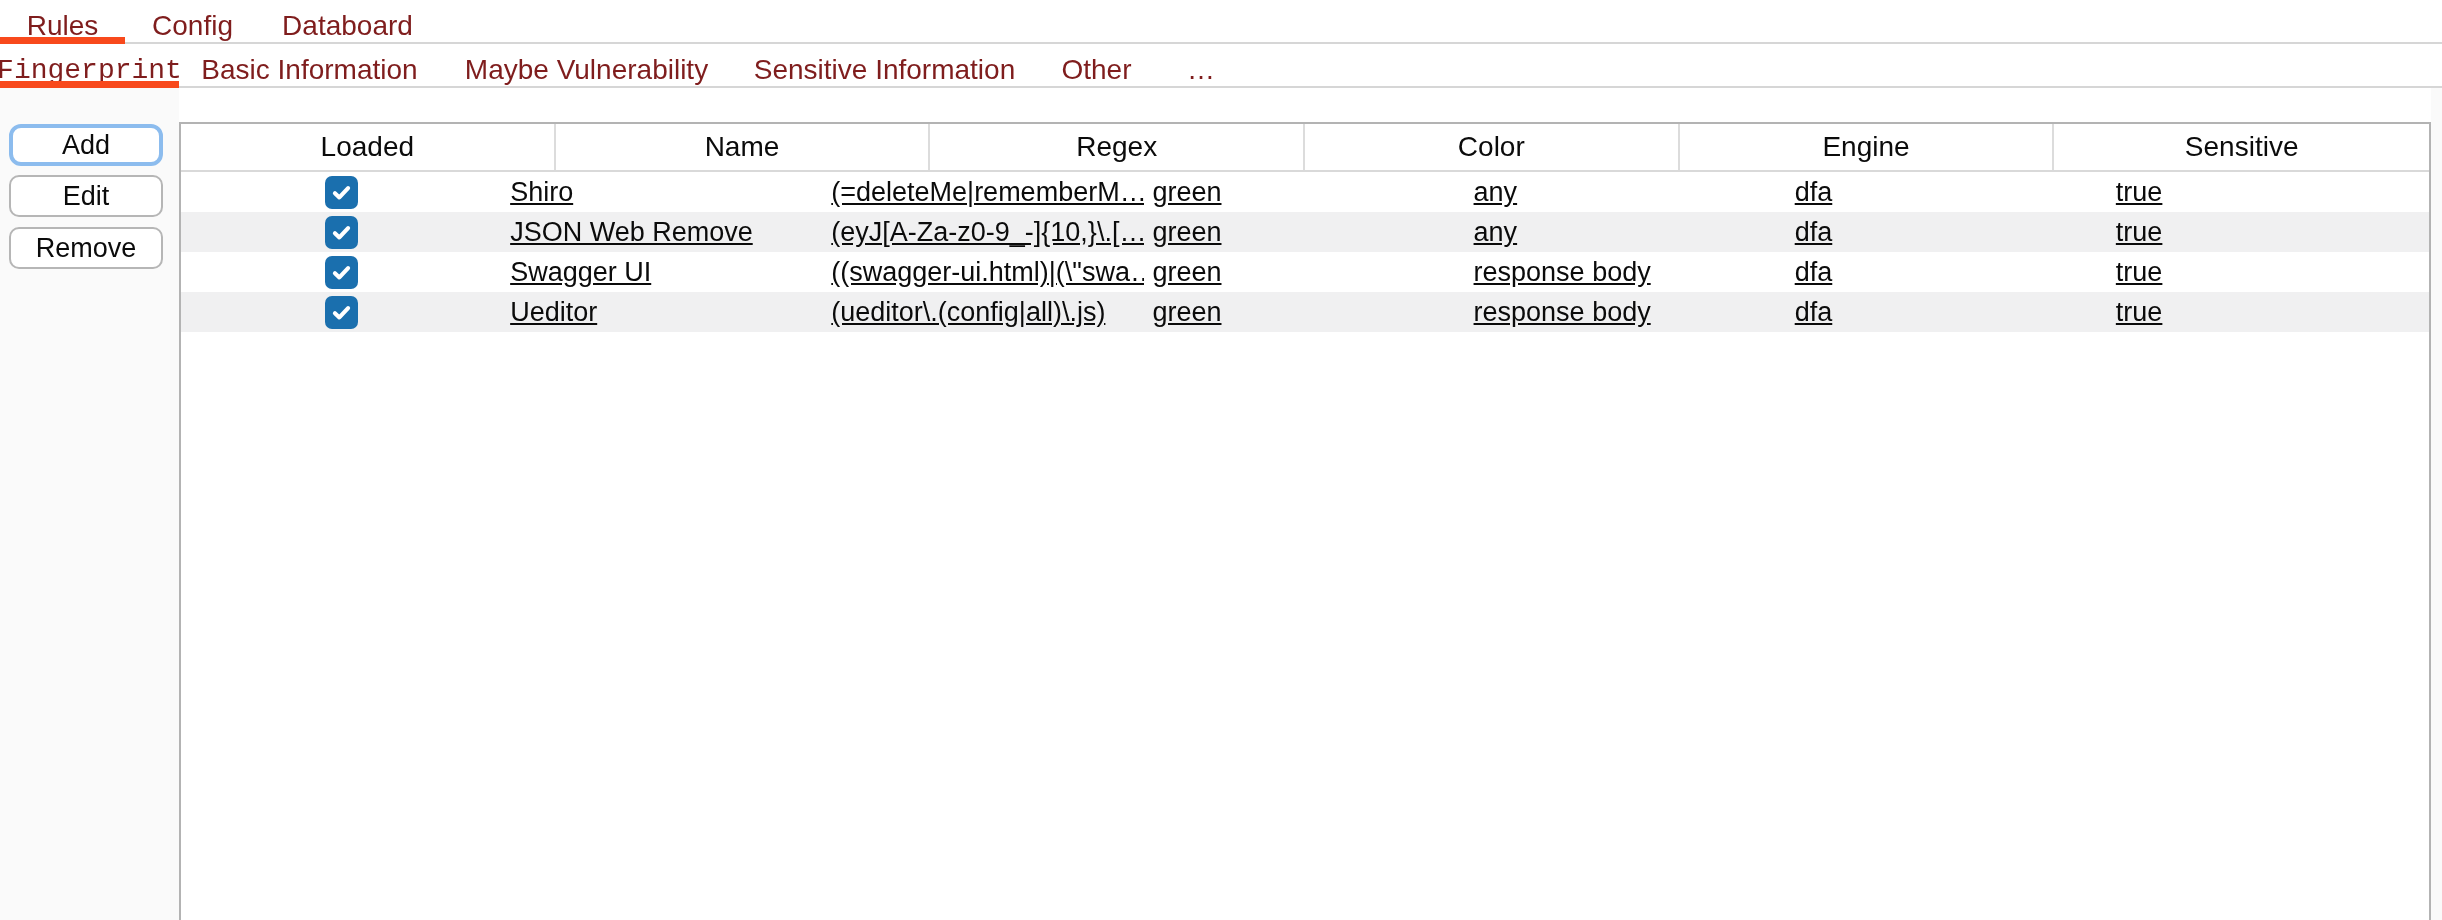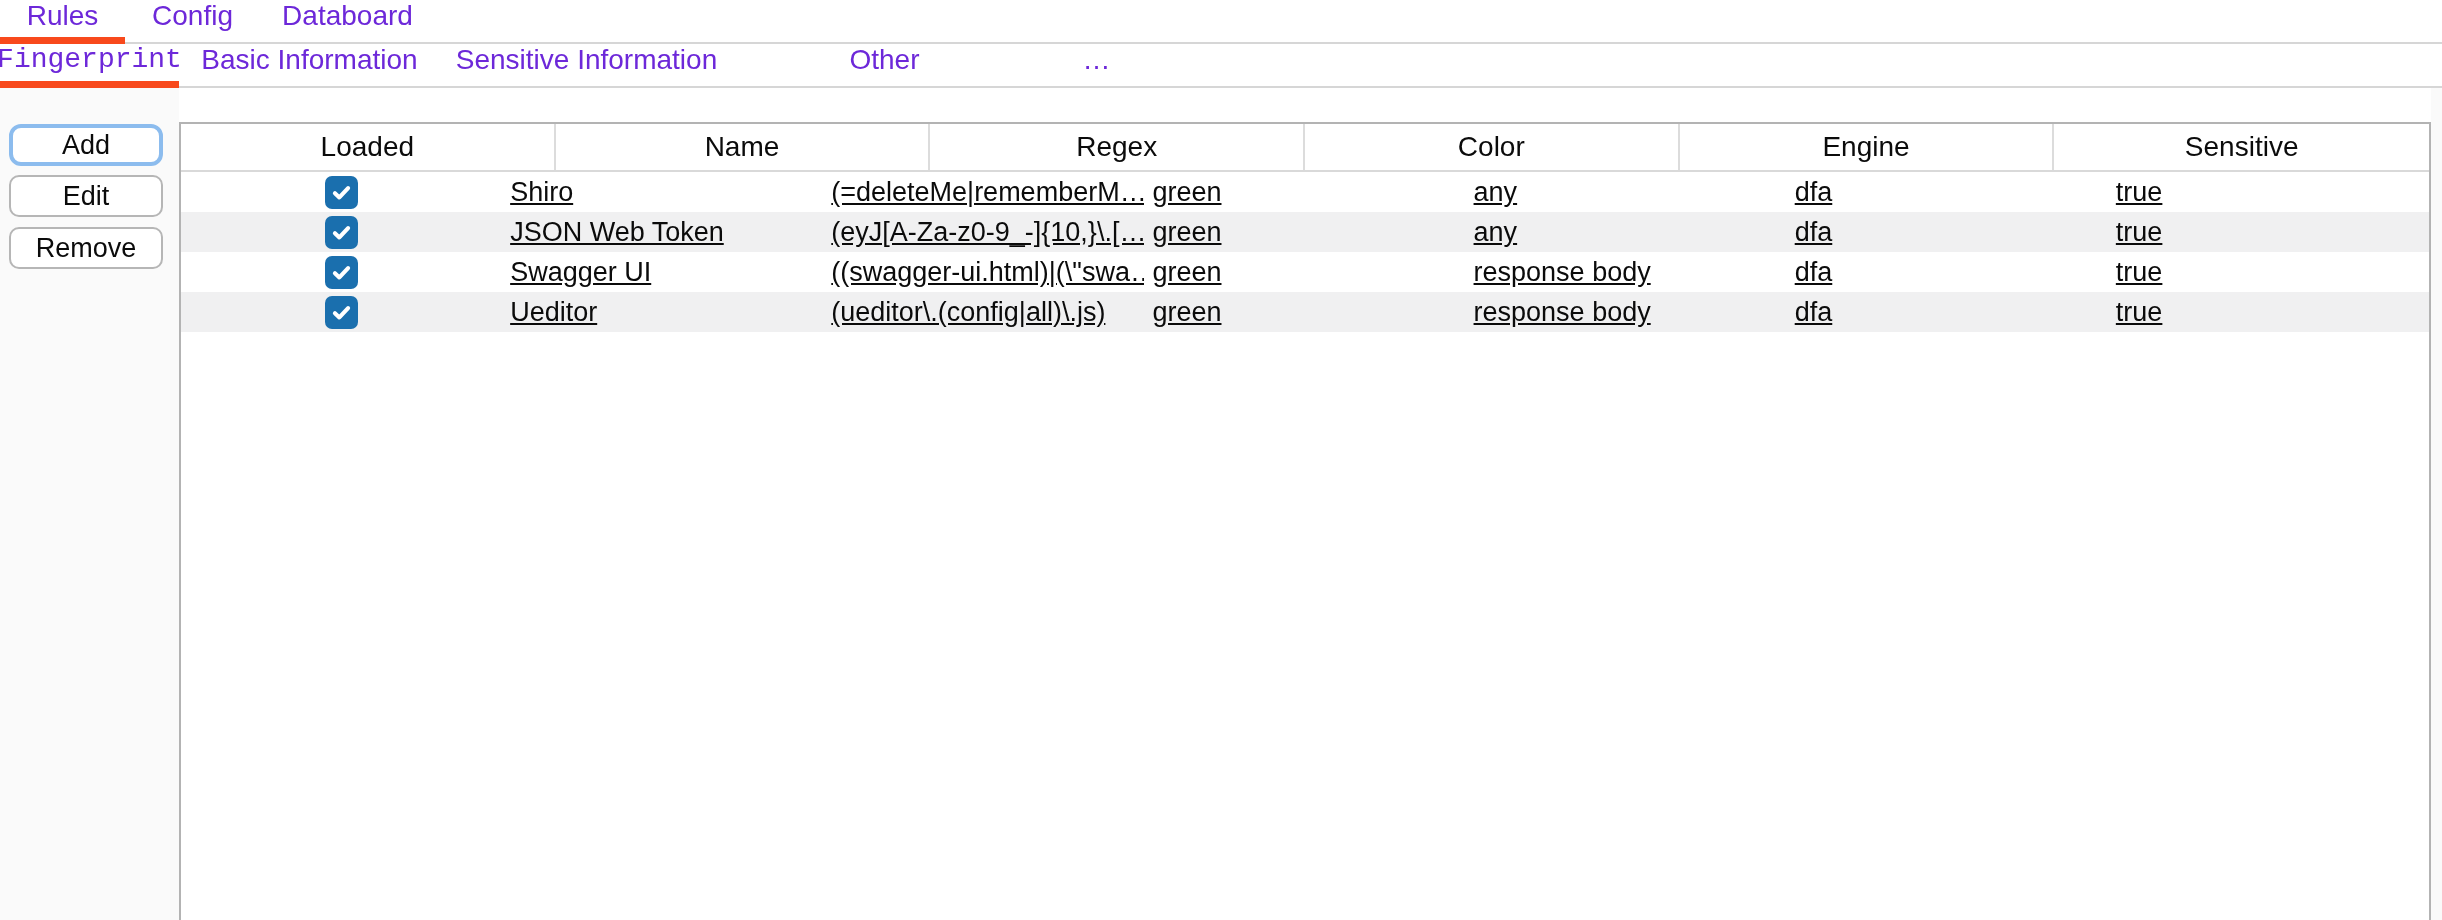--- a/index.html
+++ b/index.html
@@ -20,24 +20,24 @@
     background: #ffffff;
     border-bottom: 2px solid #d6d6d6;
     display: flex;
     align-items: stretch;
   }
   .tabbar-main { top: 0; height: 44px; }
   .tabbar-sub  { top: 44px; height: 44px; }
   .tab {
     position: relative;
     display: flex;
-    align-items: flex-start;
+    align-items: flex-end;
     justify-content: center;
     font-size: 28px;
-    color: #6d28d9;
+    color: #7f1d1d;
     cursor: default;
     white-space: nowrap;
   }
   .tab .active-underline {
     display: none;
     position: absolute;
     left: 0;
     right: 0;
     bottom: -2px;
     height: 7px;
@@ -173,20 +173,24 @@
   </div>
 </div>
 
 <div class="tabbar tabbar-sub">
   <div class="tab selected">
     <span>Fingerprint</span>
     <span class="active-underline"></span>
   </div>
   <div class="tab">
     <span>Basic Information</span>
+
+  </div>
+  <div class="tab">
+    <span>Maybe Vulnerability</span>
 
   </div>
   <div class="tab">
     <span>Sensitive Information</span>
 
   </div>
   <div class="tab">
     <span>Other</span>
 
   </div>
@@ -231,21 +235,21 @@
   </div>
 
   <div class="trow alt">
     <div class="td td-loaded">
       <span class="checkbox">
         <svg width="23" height="23" viewBox="0 0 14 14">
           <path d="M3 7.4 L5.7 10 L11 4.3" stroke="#ffffff" stroke-width="2.5" fill="none" stroke-linecap="round" stroke-linejoin="round"></path>
         </svg>
       </span>
     </div>
-    <div class="td">JSON Web Token</div>
+    <div class="td">JSON Web Remove</div>
     <div class="td">(eyJ[A-Za-z0-9_-]{10,}\.[…</div>
     <div class="td">green</div>
     <div class="td">any</div>
     <div class="td">dfa</div>
     <div class="td">true</div>
   </div>
 
   <div class="trow">
     <div class="td td-loaded">
       <span class="checkbox">

